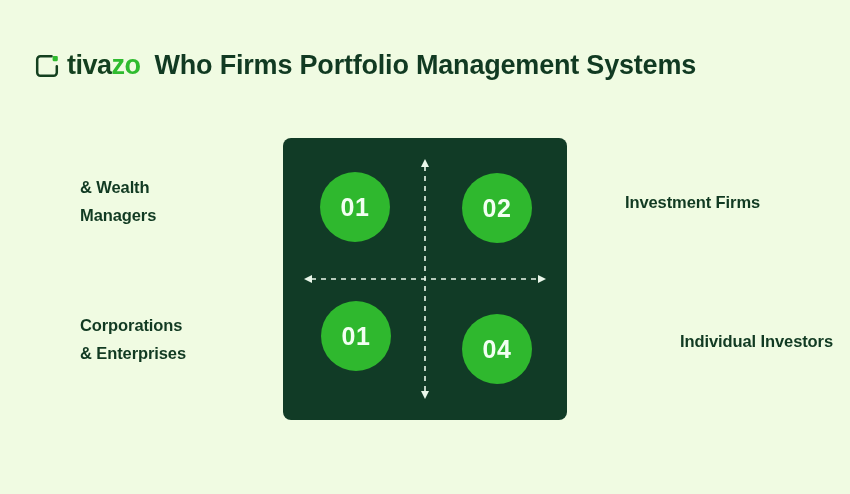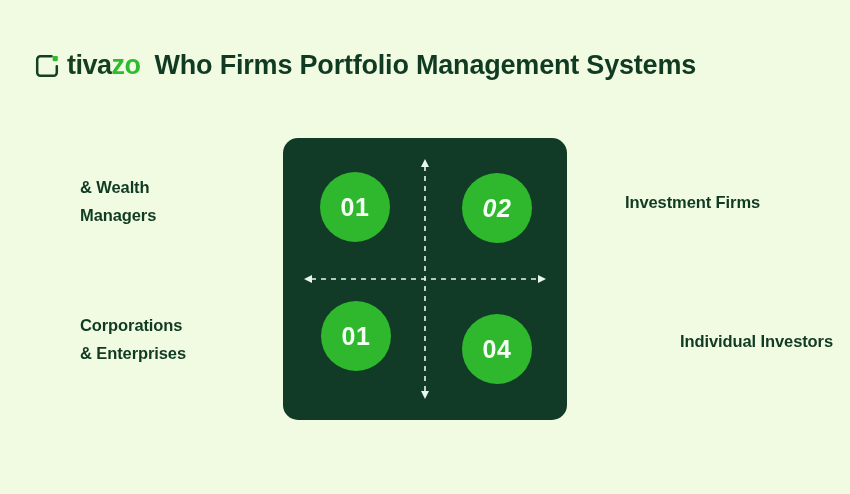--- a/index.html
+++ b/index.html
@@ -62,21 +62,21 @@
   }
 
   
   .quad-panel {
     position: absolute;
     left: 283px;
     top: 138px;
     width: 284px;
     height: 282px;
     background: #113b26;
-    border-radius: 15px;
+    border-radius: 8px;
   }
   .axis-v, .axis-h {
     position: absolute;
     overflow: visible;
   }
   .axis-v {
     left: 50%;
     top: 20px;
     margin-left: -7px;
     width: 14px;
@@ -97,21 +97,21 @@
     background: #2fb82e;
     display: flex;
     align-items: center;
     justify-content: center;
     color: #f2fff2;
     font-size: 25px;
     font-weight: bold;
     letter-spacing: 0.5px;
   }
   .c1 { left: 37px;  top: 34px; }
-  .c2 { left: 179px; top: 35px; font-style: italic; }
+  .c2 { left: 179px; top: 35px; }
   .c3 { left: 38px;  top: 163px; }
   .c4 { left: 179px; top: 176px; }
 
   
   .label {
     position: absolute;
     font-size: 16.5px;
     font-weight: bold;
     color: #113a22;
     line-height: 1.70;

